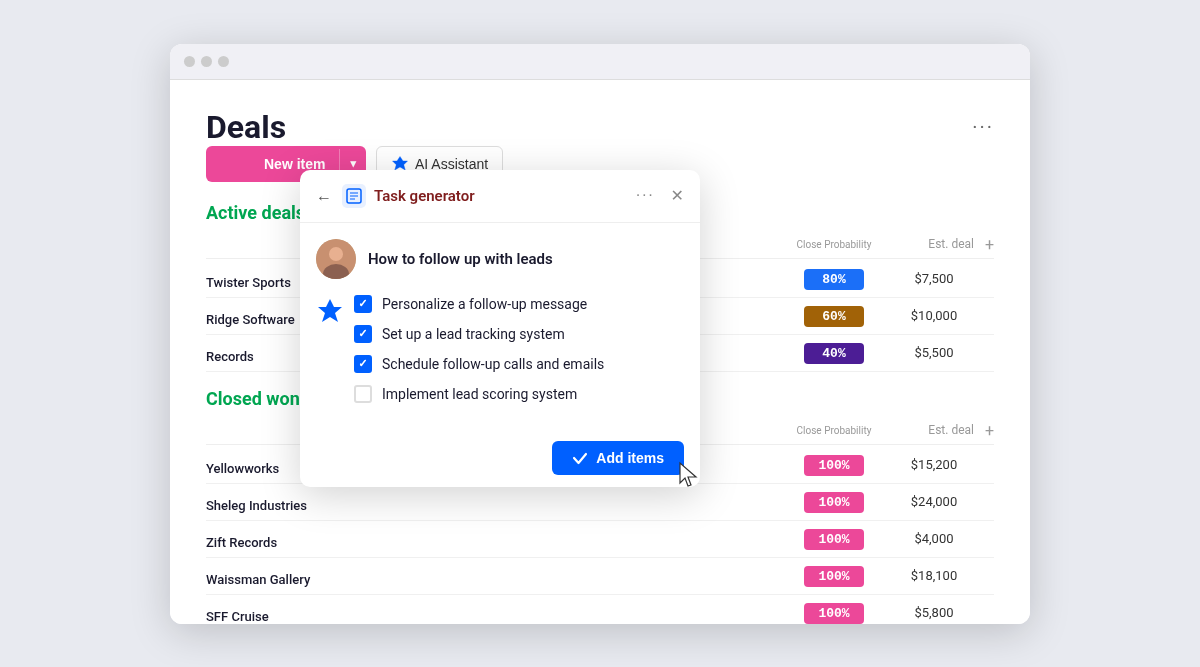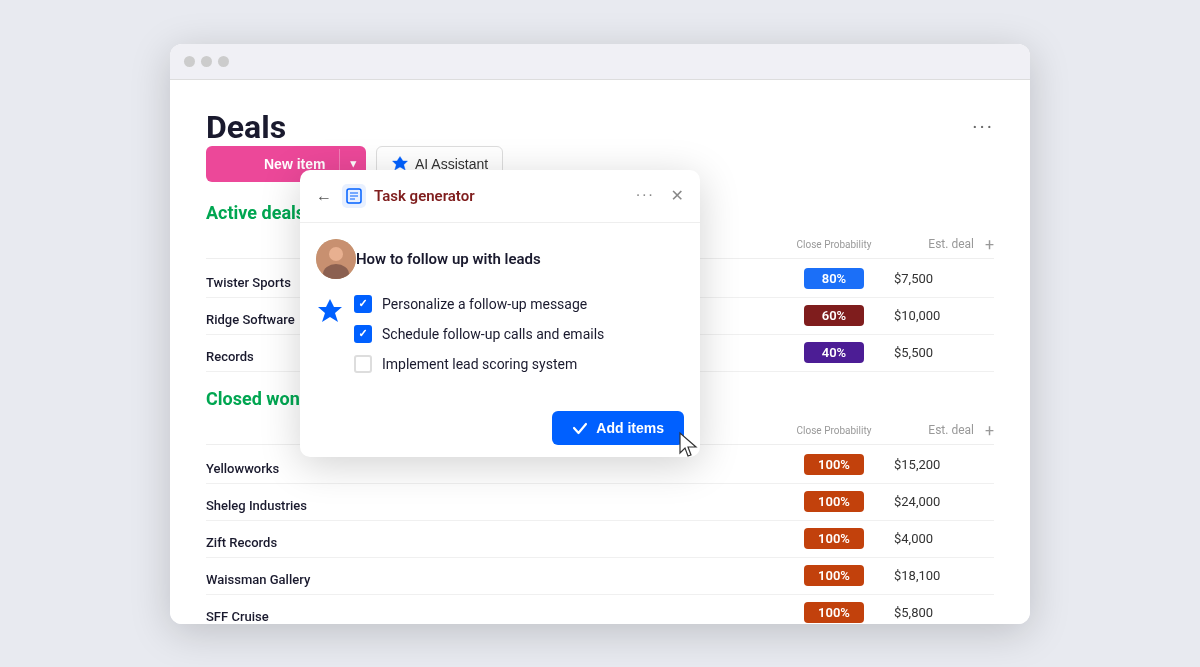--- a/index.html
+++ b/index.html
@@ -167,30 +167,31 @@
     }
 
     .prob-pill {
       display: inline-block;
       padding: 3px 14px;
       border-radius: 4px;
       font-size: 13px;
       font-weight: 600;
       color: #fff;
       min-width: 60px;
+      font-family: Liberation Mono, monospace;
     }
 
     .prob-blue { background: #1b6ff8; }
-    .prob-purple { background: #7f1d1d; }
+    .prob-purple { background: #a16207; }
     .prob-lightblue { background: #4c1d95; }
-    .prob-green { background: #c2410c; }
+    .prob-green { background: #ec4899; }
 
     .row-deal {
       flex: 0 0 80px;
-      text-align: left;
+      text-align: center;
       font-size: 13px;
       color: #333;
     }
 
     .row-plus {
       flex: 0 0 20px;
       text-align: right;
       font-size: 16px;
       color: #ccc;
     }
@@ -255,20 +256,21 @@
       margin-left: 8px;
     }
 
     .modal-body {
       padding: 16px;
     }
 
     .prompt-row {
       display: flex;
       align-items: center;
+      gap: 12px;
       margin-bottom: 16px;
     }
 
     .avatar {
       width: 40px;
       height: 40px;
       border-radius: 50%;
       background: #c8a882;
       overflow: hidden;
       display: flex;
@@ -538,20 +540,24 @@
           <svg class="ai-logo" viewBox="0 0 28 28" fill="none">
             <path d="M14 2L10 10H2L9 16L6 25L14 20L22 25L19 16L26 10H18L14 2Z" fill="#0060ff"></path>
           </svg>
           <div class="tasks-list" id="tasks-list">
               <div class="task-item">
     <div class="checkbox checked"></div>
     <span class="task-label">Personalize a follow-up message</span>
   </div>
               <div class="task-item">
     <div class="checkbox checked"></div>
+    <span class="task-label">Set up a lead tracking system</span>
+  </div>
+              <div class="task-item">
+    <div class="checkbox checked"></div>
     <span class="task-label">Schedule follow-up calls and emails</span>
   </div>
               <div class="task-item">
     <div class="checkbox "></div>
     <span class="task-label">Implement lead scoring system</span>
   </div>
             </div>
         </div>
       </div>
 

